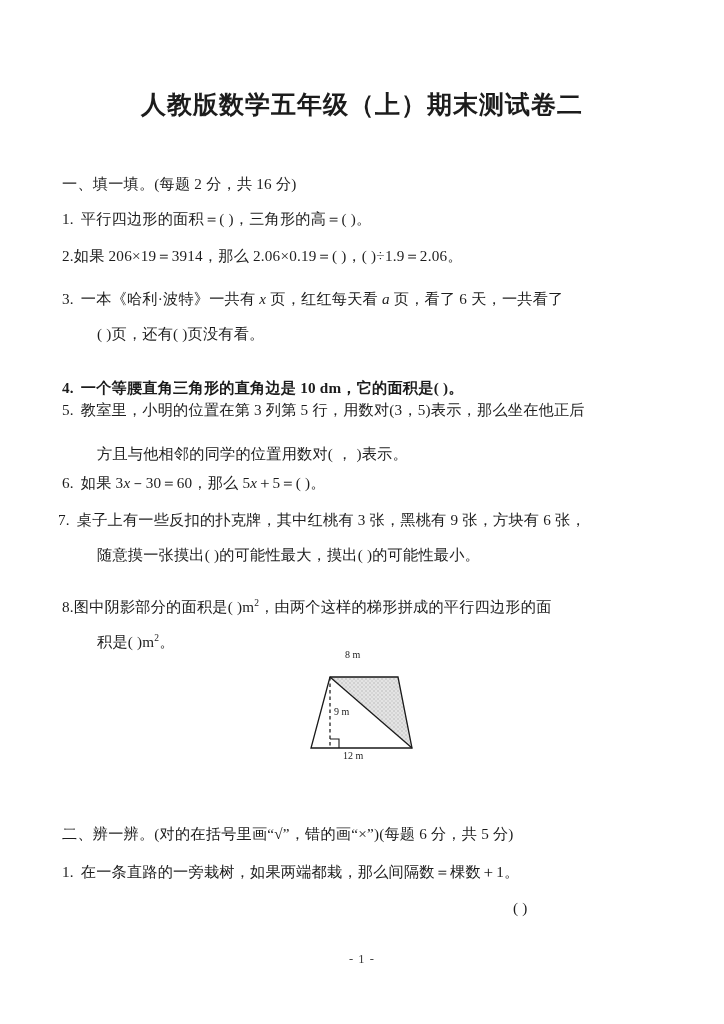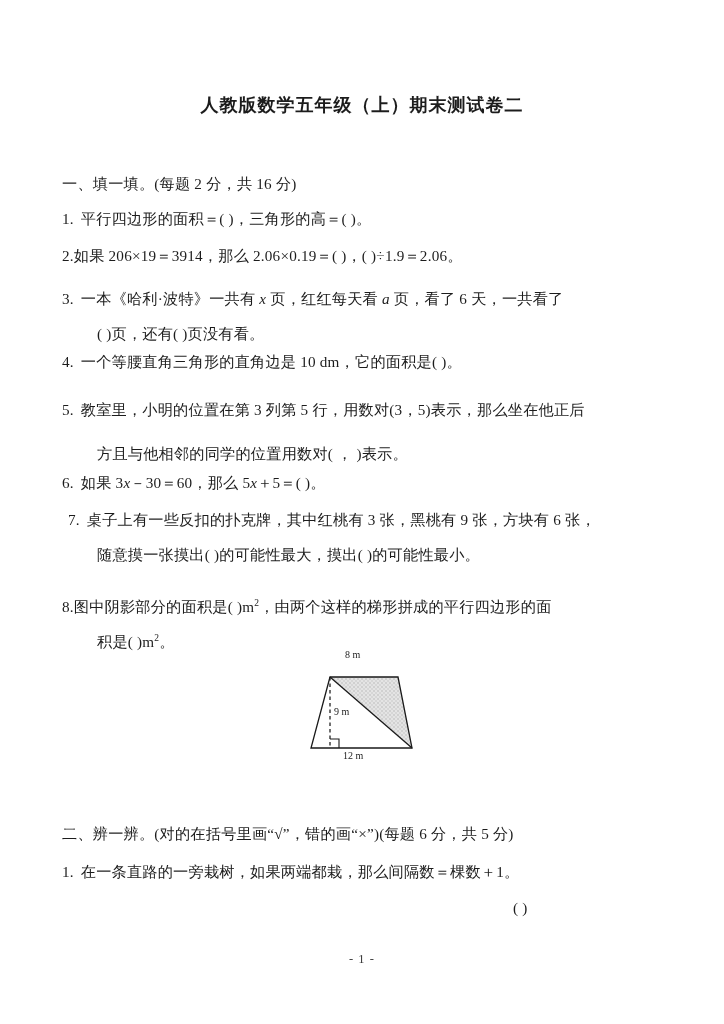--- a/index.html
+++ b/index.html
@@ -19,21 +19,21 @@
     -webkit-font-smoothing: antialiased;
   }
 
   
   .paper-title {
     position: absolute;
     left: 0;
     top: 90px;
     width: 724px;
     text-align: center;
-    font-size: 18px;
+    font-size: 25px;
     font-weight: bold;
     letter-spacing: 1px;
     line-height: 30px;
     white-space: nowrap;
   }
 
   
   .line {
     position: absolute;
     font-size: 15.2px;
@@ -98,34 +98,34 @@
 
   <div class="line" style="left:62px; top:246px;">
     <span>2.</span><span>如果 206×19＝3914，那么 2.06×0.19＝(              )，(              )÷1.9＝2.06。</span>
   </div>
 
   <div class="line" style="left:62px; top:289px;">
     <span>3.</span><span style="display:inline-block;width:7px;"></span><span>一本《哈利·波特》一共有 </span><span class="ital">x</span><span> 页，红红每天看 </span><span class="ital">a</span><span> 页，看了 6 天，一共看了</span>
   </div>
   <div class="line indent" style="left:97px; top:324px;">(      )页，还有(              )页没有看。</div>
 
-  <div class="line" style="left:62px; top:352px;">
+  <div class="line" style="left:62px; top:378px;font-weight:bold;">
     <span>4.</span><span style="display:inline-block;width:7px;"></span><span>一个等腰直角三角形的直角边是 10 dm，它的面积是(          )。</span>
   </div>
 
   <div class="line" style="left:62px; top:400px;">
     <span>5.</span><span style="display:inline-block;width:7px;"></span><span>教室里，小明的位置在第 3 列第 5 行，用数对(3，5)表示，那么坐在他正后</span>
   </div>
   <div class="line indent" style="left:97px; top:435px;margin-top:9px;">方且与他相邻的同学的位置用数对(        ，        )表示。</div>
 
   <div class="line" style="left:62px; top:473px;">
     <span>6.</span><span style="display:inline-block;width:7px;"></span><span>如果 3</span><span class="ital">x</span><span>－30＝60，那么 5</span><span class="ital">x</span><span>＋5＝(      )。</span>
   </div>
 
-  <div class="line" style="left:68px; top:510px;">
+  <div class="line" style="left:58px; top:510px;">
     <span>7.</span><span style="display:inline-block;width:7px;"></span><span>桌子上有一些反扣的扑克牌，其中红桃有 3 张，黑桃有 9 张，方块有 6 张，</span>
   </div>
   <div class="line indent" style="left:97px; top:545px;">随意摸一张摸出(      )的可能性最大，摸出(      )的可能性最小。</div>
 
   <div class="line" style="left:62px; top:597px;">
     <span>8.</span><span>图中阴影部分的面积是(          )m</span><span class="sup">2</span><span>，由两个这样的梯形拼成的平行四边形的面</span>
   </div>
   <div class="line indent" style="left:97px; top:632px;">
     <span>积是(            )m</span><span class="sup">2</span><span>。</span>
   </div>

